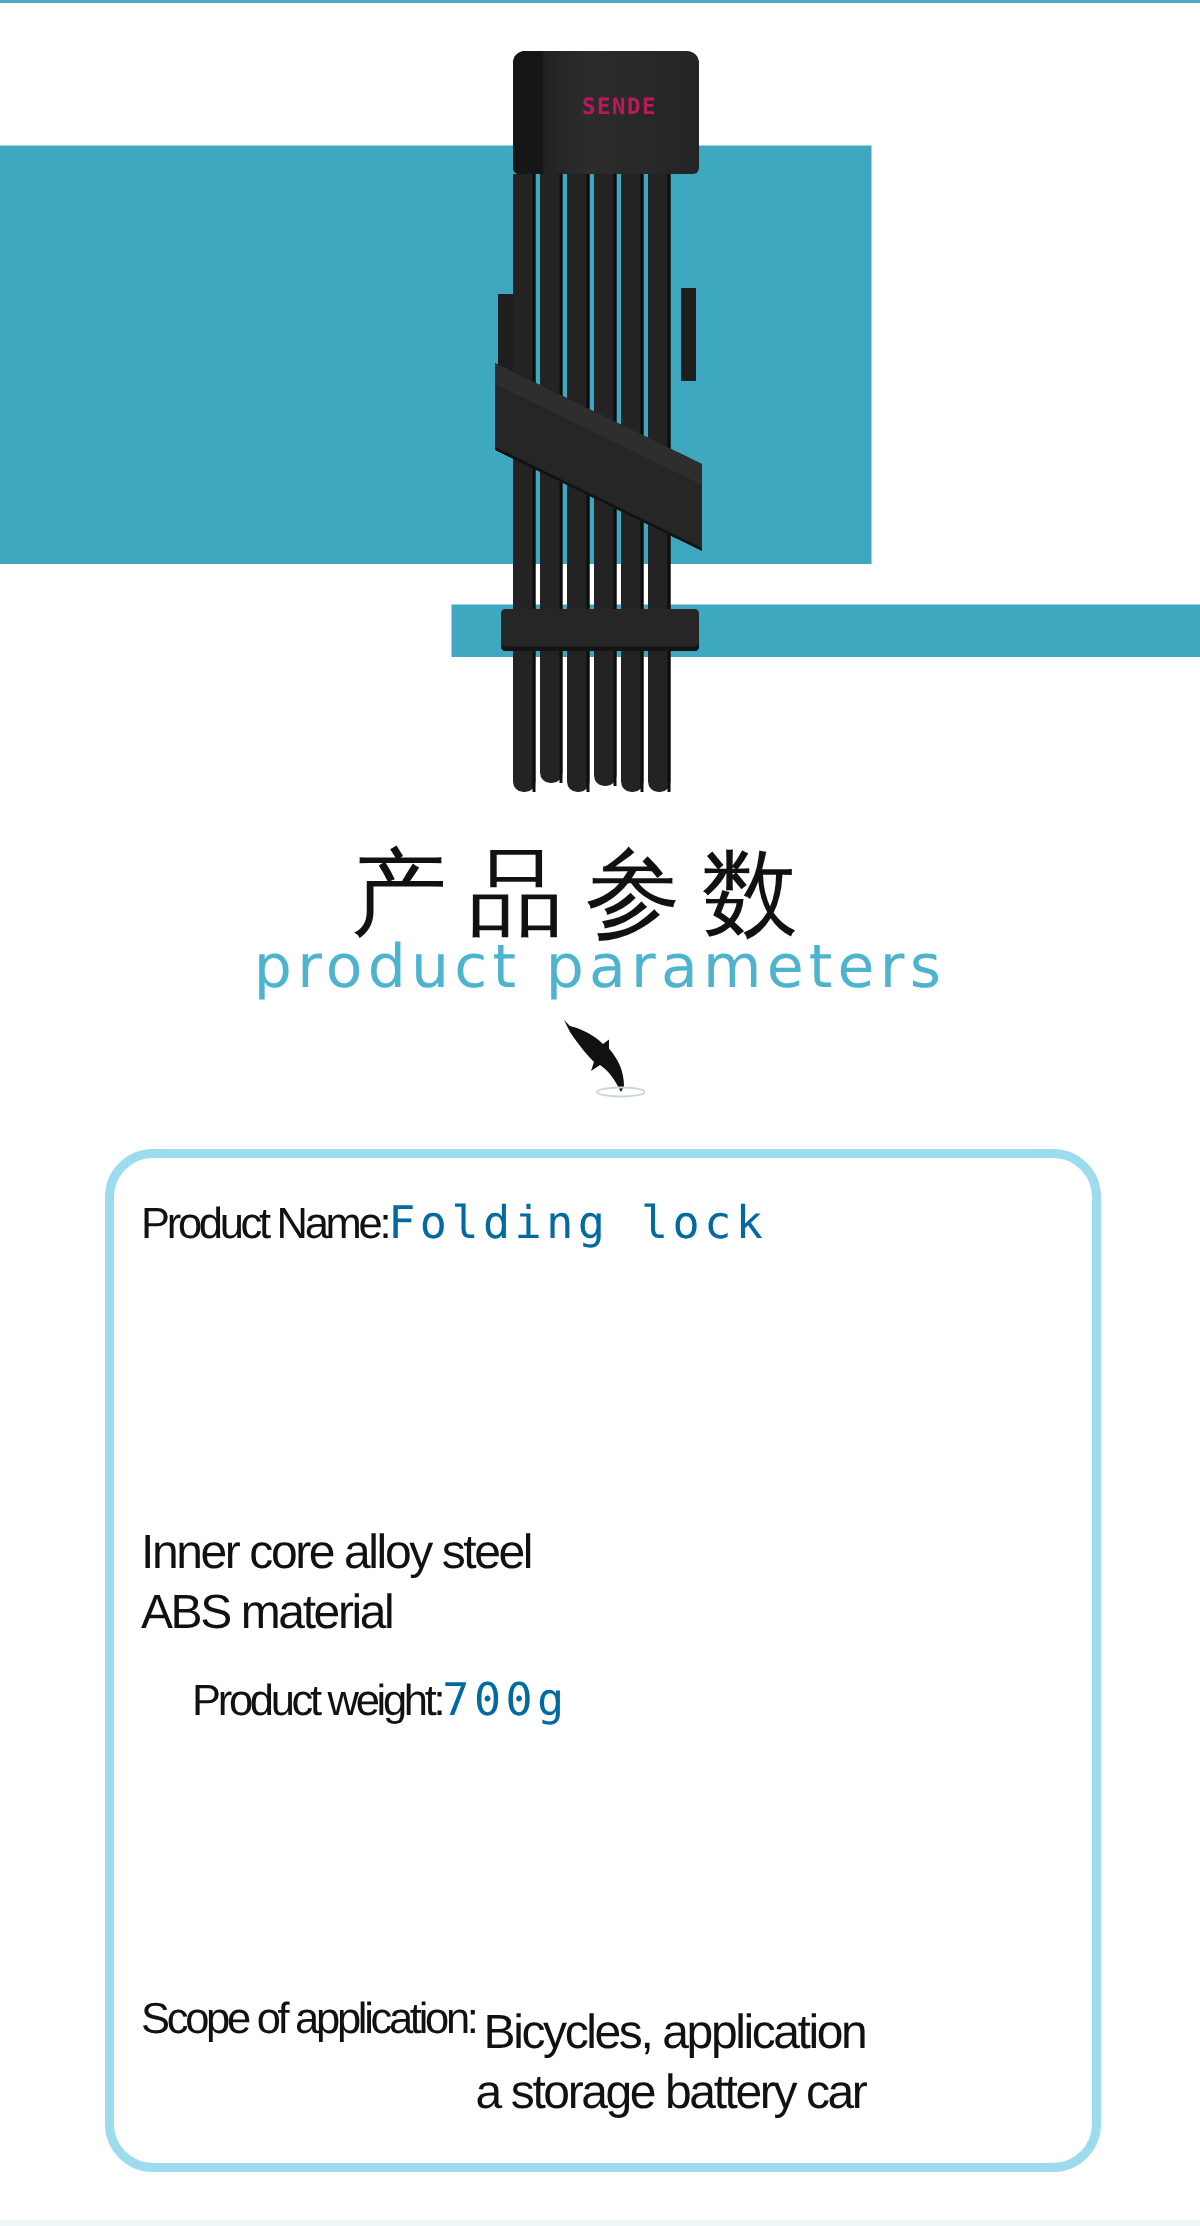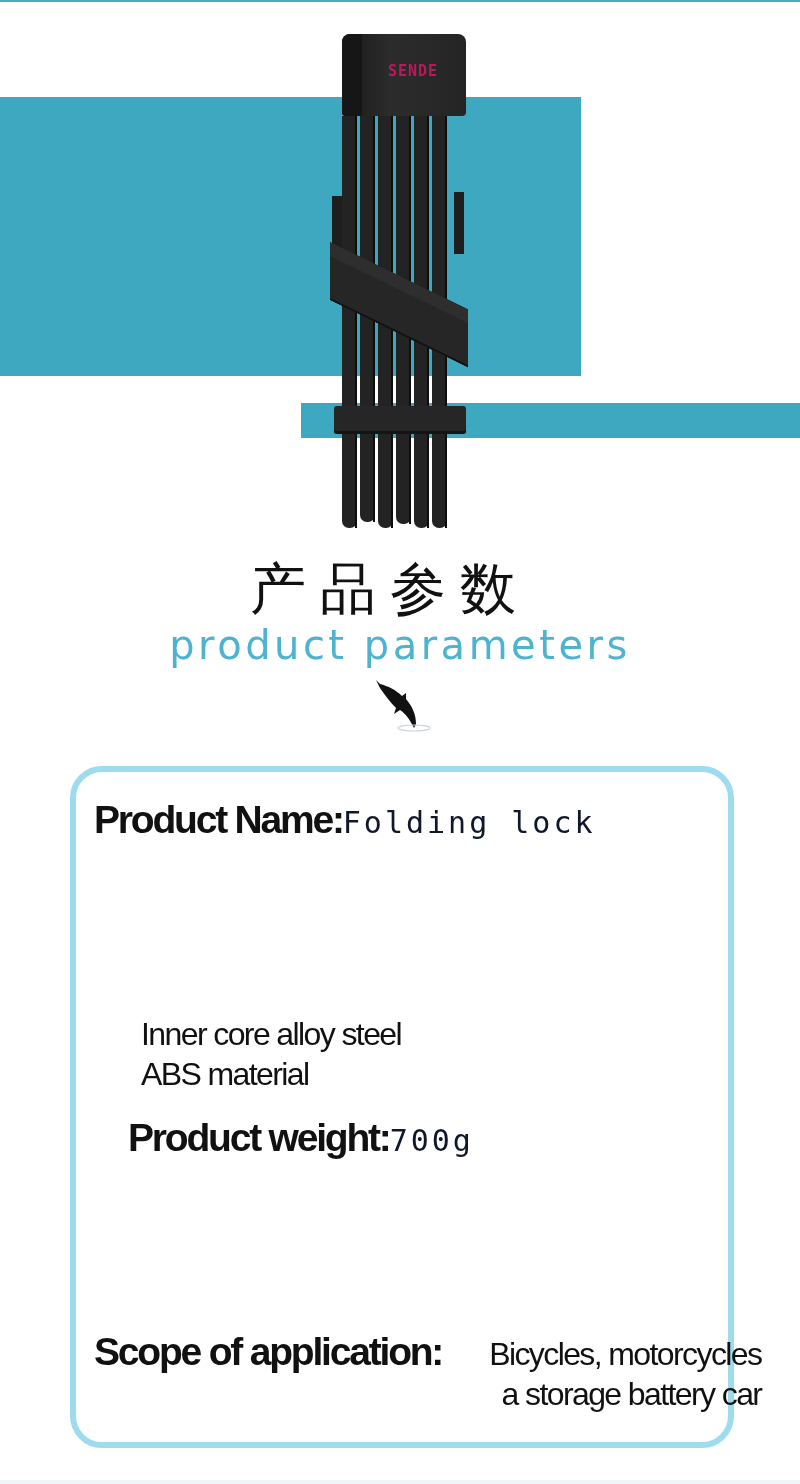--- a/index.html
+++ b/index.html
@@ -35,47 +35,47 @@
     transform: skewY(26deg); transform-origin: left top;
     box-shadow: inset 0 14px 0 #2e2e2e, inset 0 -2px 0 #121212;
   }
   .band-low {
     position: absolute; left: 4px; top: 376px; width: 132px; height: 28px; background: #262626;
     border-radius: 3px; box-shadow: inset 0 -3px 0 #141414;
   }
 
   .title-cn {
     position: absolute; left: 0; top: 552px; width: 780px; text-align: center;
-    font-size: 56px; letter-spacing: 14px; color: #111; font-family: "DejaVu Sans", sans-serif;
+    font-size: 64px; letter-spacing: 14px; color: #111; font-family: "DejaVu Sans", sans-serif;
   }
   .title-en {
     position: absolute; left: 0; top: 622px; width: 800px; text-align: center;
     font-size: 40px; letter-spacing: 3.5px; color: #4db3cf; font-family: "DejaVu Sans", sans-serif;
   }
   .dolphin { position: absolute; left: 370px; top: 676px; width: 60px; height: 58px; }
 
   .spec-box {
     position: absolute; left: 70px; top: 766px; width: 652px; height: 670px;
     border: 6px solid #9ddcee; border-radius: 32px; background: #fff;
   }
   .row { position: absolute; left: 18px; white-space: nowrap; }
   .lbl {
     font-family: "Liberation Sans Narrow", "Liberation Sans", sans-serif;
-    font-size: 39px; letter-spacing: -2.2px; color: #111; display: inline-block; vertical-align: baseline; font-weight: bold;
+    font-size: 29px; letter-spacing: -2.2px; color: #111; display: inline-block; vertical-align: baseline;
   }
   .val-mono {
-    font-family: "DejaVu Sans Mono", monospace; font-size: 30px; letter-spacing: 3px; color: #0f172a;
+    font-family: "DejaVu Sans Mono", monospace; font-size: 30px; letter-spacing: 3px; color: #0369a1;
     display: inline-block; vertical-align: baseline;
   }
   .val-sans {
     font-family: "Liberation Sans", sans-serif; font-size: 32px; letter-spacing: -1.6px; color: #111;
     display: inline-block; vertical-align: baseline;
   }
   .val-block { display: inline-block; vertical-align: top; }
-  .val-line { display: block; line-height: 40px; margin-left: 47px; }
+  .val-line { display: block; line-height: 40px; }
   .right { text-align: right; }
 </style>
 </head>
 <body>
 
 <div class="top-line"></div>
 
 <div class="teal-block"></div>
 <div class="teal-bar"></div>
 
@@ -111,19 +111,19 @@
     <span class="val-block" style="margin-top:4px;">
       <span class="val-sans val-line">Inner core alloy steel</span>
       <span class="val-sans val-line">ABS material</span>
     </span>
   </div>
   <div class="row" style="top:344px;margin-left:34px;">
     <span class="lbl">Product weight:</span><span class="val-mono">700g</span>
   </div>
   <div class="row" style="top:558px;">
     <span class="lbl">Scope of application:</span><span class="val-block right" style="margin-top:4px;">
-      <span class="val-sans val-line">Bicycles, motorcycles</span>
+      <span class="val-sans val-line">Bicycles, application</span>
       <span class="val-sans val-line">a storage battery car</span>
     </span>
   </div>
 </div>
 
 <div class="bottom-line"></div>
 
 </body></html>

